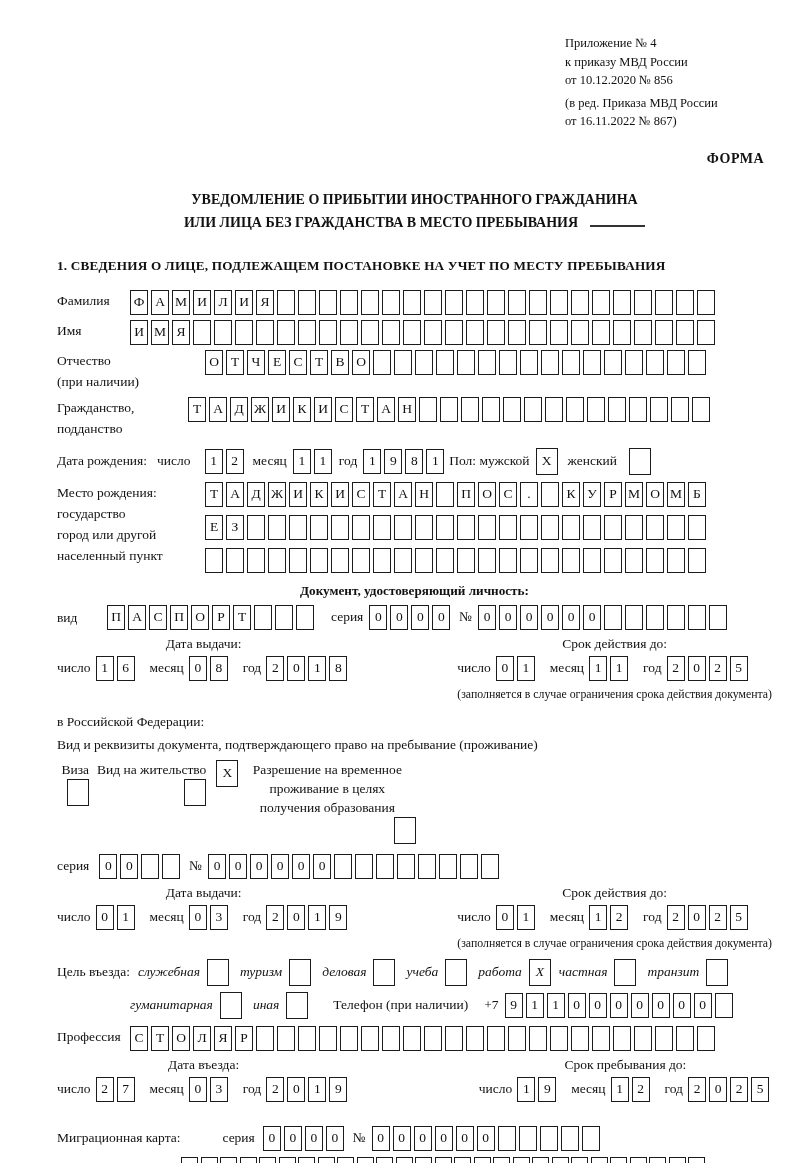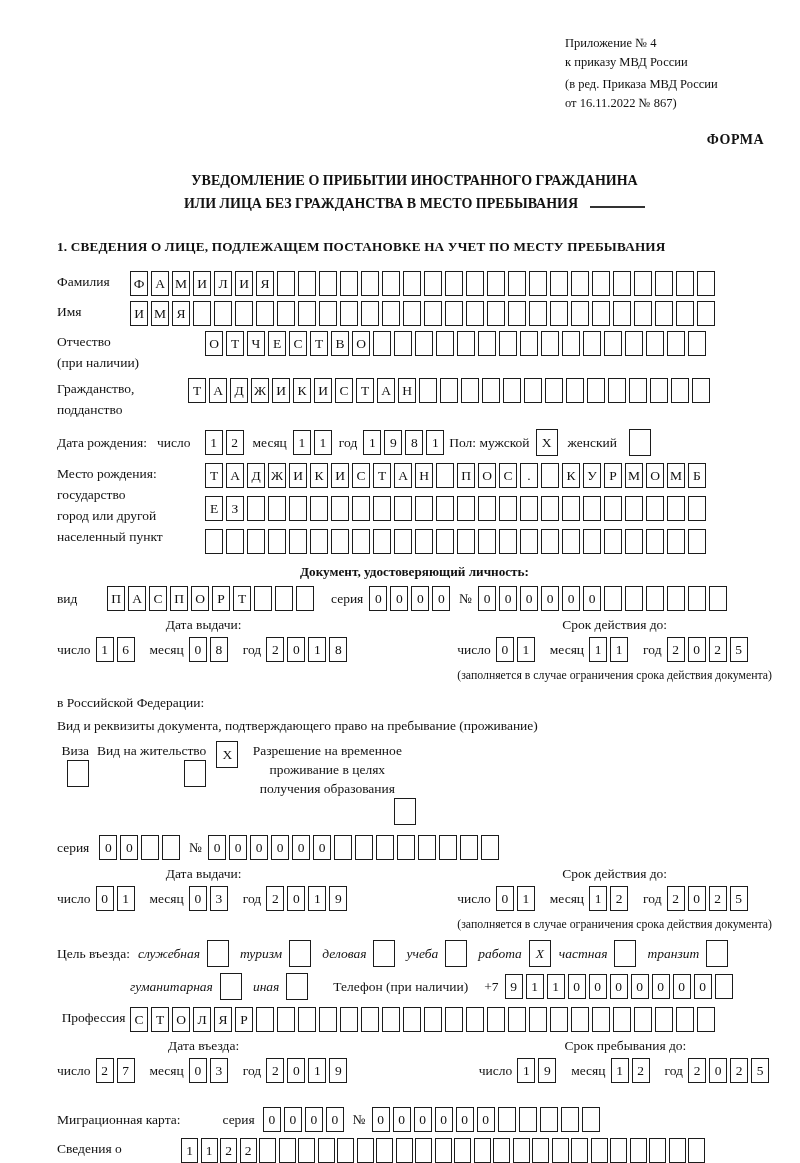--- a/index.html
+++ b/index.html
@@ -60,20 +60,21 @@
   .reps{display:flex;align-items:flex-start;margin-top:6px;}
   .reps .labels{font-size:13.5px;line-height:21.5px;}
   .reps .rows .cells{margin-bottom:7px;display:flex;}
 </style>
 </head>
 <body>
 
 <div class="hdr">
   <div>Приложение № 4</div>
   <div>к приказу МВД России</div>
+  <div>от 10.12.2020 № 856</div>
   <div class="gap">(в ред. Приказа МВД России</div>
   <div>от 16.11.2022 № 867)</div>
 </div>
 <div class="forma">ФОРМА</div>
 
 <div class="title">
   <div>УВЕДОМЛЕНИЕ О ПРИБЫТИИ ИНОСТРАННОГО ГРАЖДАНИНА</div>
   <div><span>ИЛИ ЛИЦА БЕЗ ГРАЖДАНСТВА В МЕСТО ПРЕБЫВАНИЯ</span><span class="blank"></span></div>
 </div>
 
@@ -562,21 +563,21 @@
       <span class="cell">0</span>
       <span class="cell">0</span>
       <span class="cell">0</span>
       <span class="cell">0</span>
       <span class="cell">0</span>
       <span class="cell">0</span>
       <span class="cell"></span>
     </span>
 </div>
 
-<div class="frow" style="margin-top:7px;text-align:center;">
+<div class="frow" style="margin-top:7px;">
   <div class="flabel w73">Профессия</div>
   <div class="cells">
       <span class="cell">С</span>
       <span class="cell">Т</span>
       <span class="cell">О</span>
       <span class="cell">Л</span>
       <span class="cell">Я</span>
       <span class="cell">Р</span>
       <span class="cell"></span>
       <span class="cell"></span>

